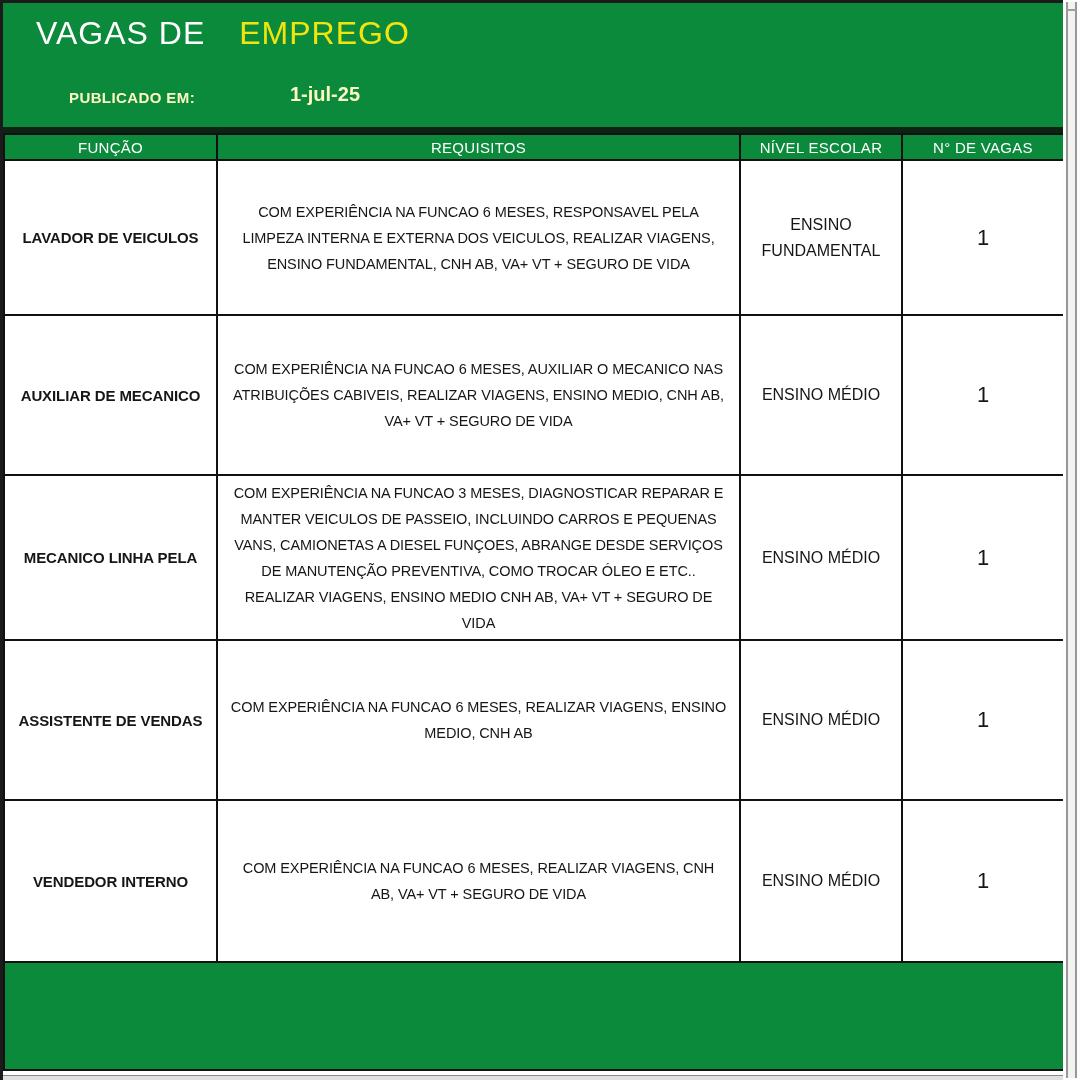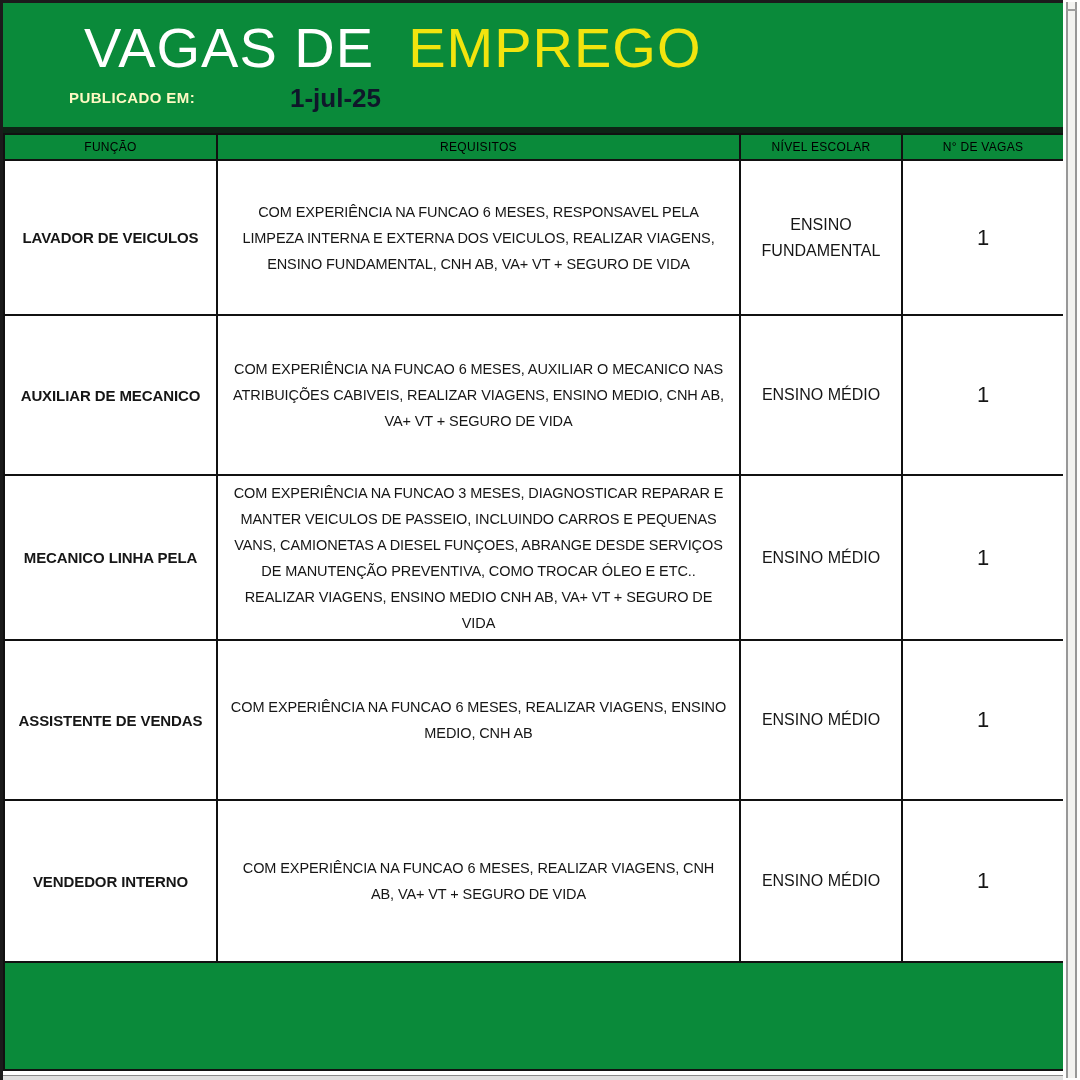--- a/index.html
+++ b/index.html
@@ -19,44 +19,44 @@
   }
   
   .banner {
     position:relative;
     height:130px;
     background:#0a8a3a;
     border-bottom:6px solid #0d2415;
   }
   .title-line {
     position:absolute; left:33px; top:12px;
-    font-size:56px; letter-spacing:1px;
-    color:#ffffff; white-space:nowrap;margin-left:48px;
+    font-size:32px; letter-spacing:1px;
+    color:#ffffff; white-space:nowrap;
   }
   .title-accent { color:#f2e40e; margin-left:34px; }
   .pub-label {
     position:absolute; left:66px; top:86px;
     font-size:15px; font-weight:700; letter-spacing:.4px;
     color:#fef9c3;
   }
   .pub-date {
     position:absolute; left:287px; top:80px;
-    font-size:26px; font-weight:700;
-    color:#0f172a;
+    font-size:20px; font-weight:700;
+    color:#fef9c3;
   }
   
   table {
     width:1060px;
     border-collapse:collapse;
     table-layout:fixed;
   }
   col.c1{width:213px;} col.c2{width:523px;} col.c3{width:162px;} col.c4{width:162px;}
   th {
-    background:#0a8a3a; color:#000000;
-    font-weight:400; font-size:12px; letter-spacing:.3px;
+    background:#0a8a3a; color:#ffffff;
+    font-weight:400; font-size:15px; letter-spacing:.3px;
     height:26px; border:2px solid #111111;
   }
   td {
     border:2px solid #111111;
     text-align:center; vertical-align:middle;
     background:#ffffff;
   }
   td.funcao { font-size:15px; letter-spacing:-.1px; padding:0 8px;font-weight:bold; }
   td.requisitos { font-size:14.5px; letter-spacing:-.1px; line-height:26px; padding:0 12px; }
   td.nivel { font-size:16px; line-height:26px; padding:0 10px; }

